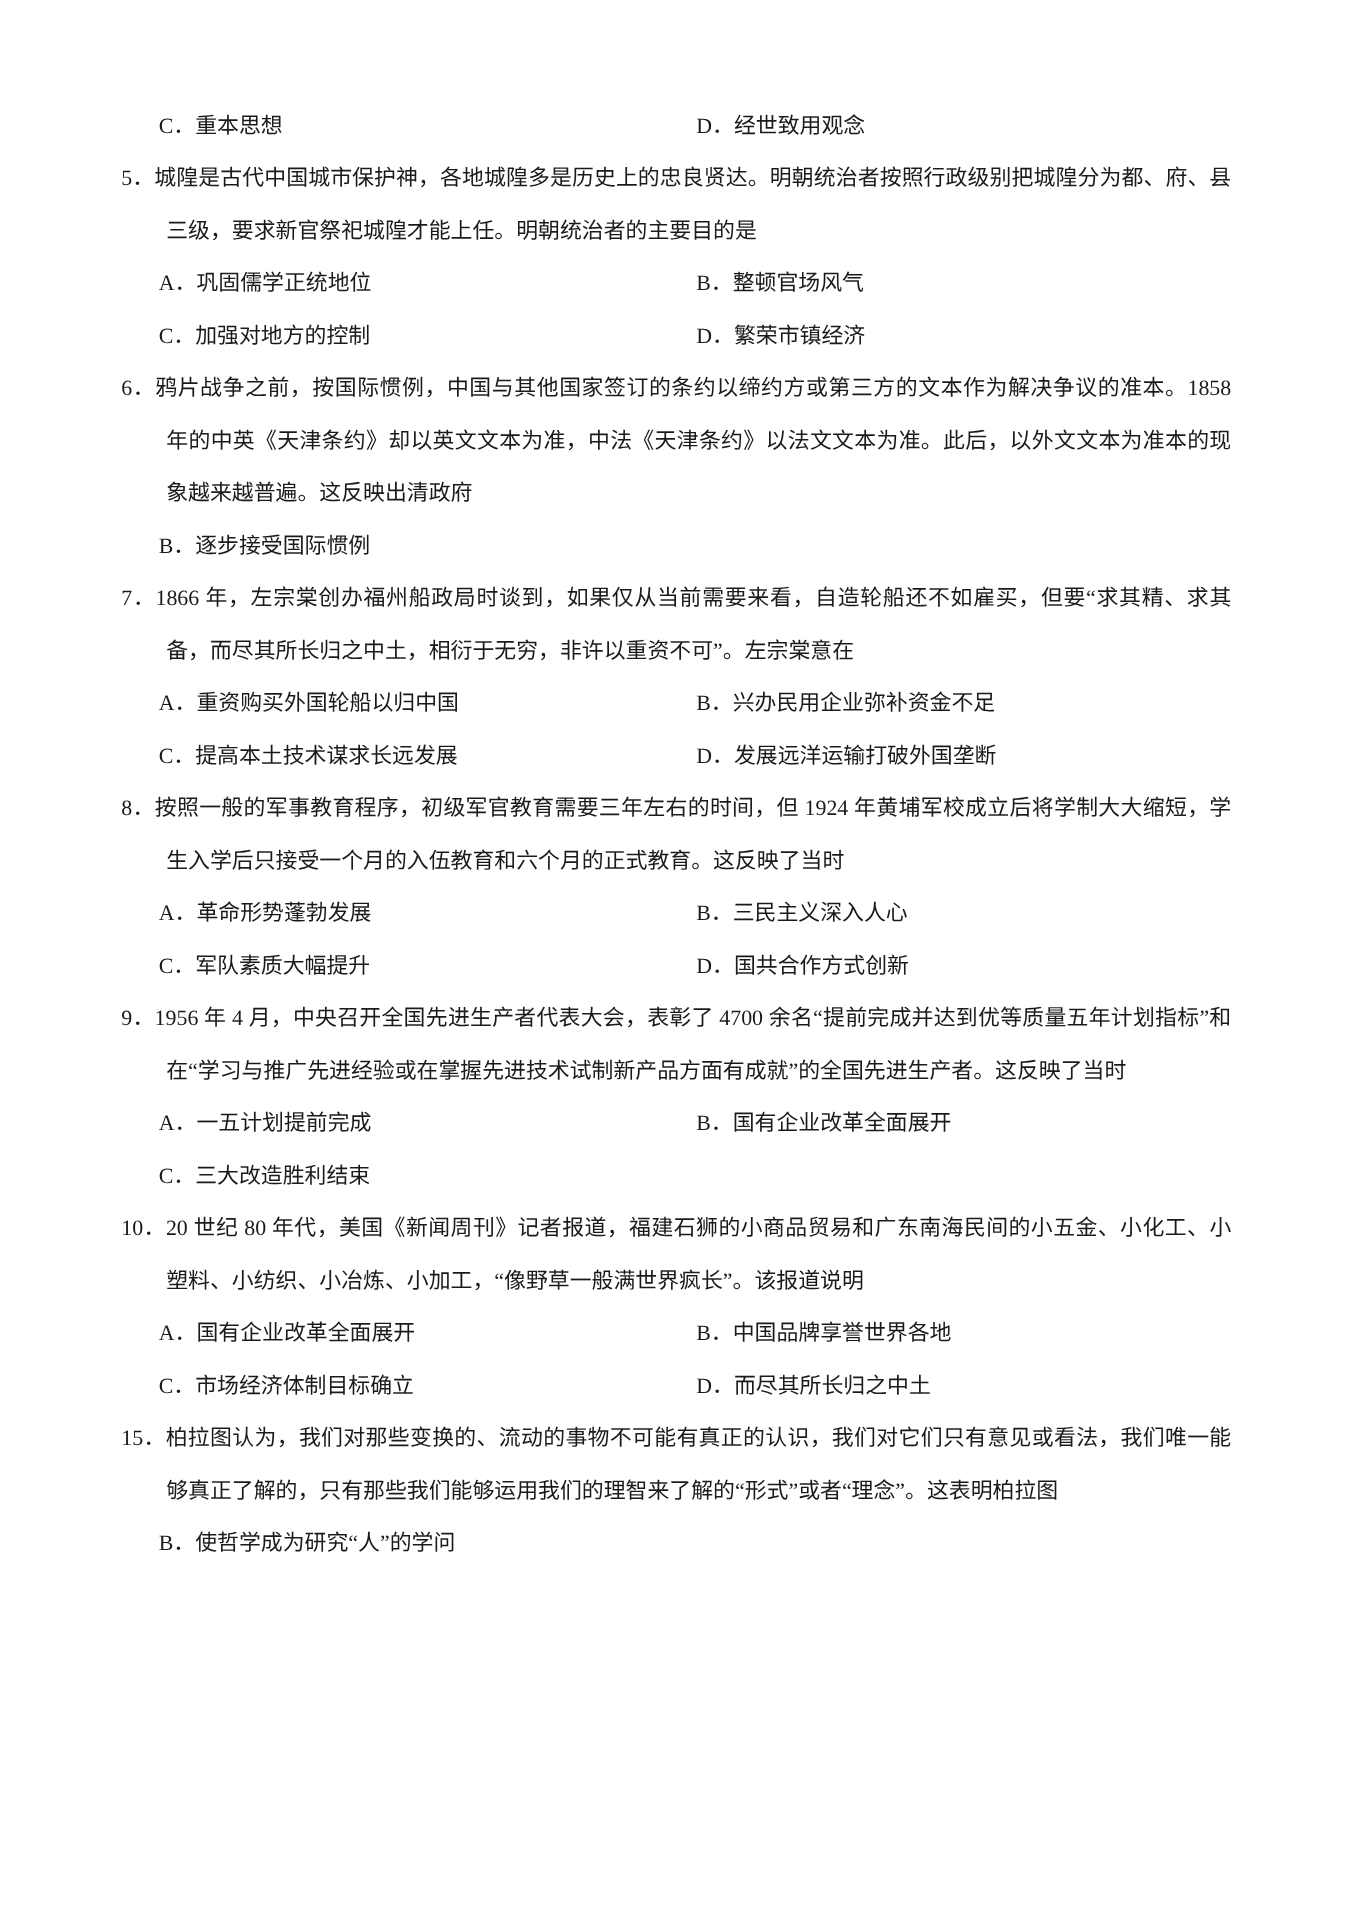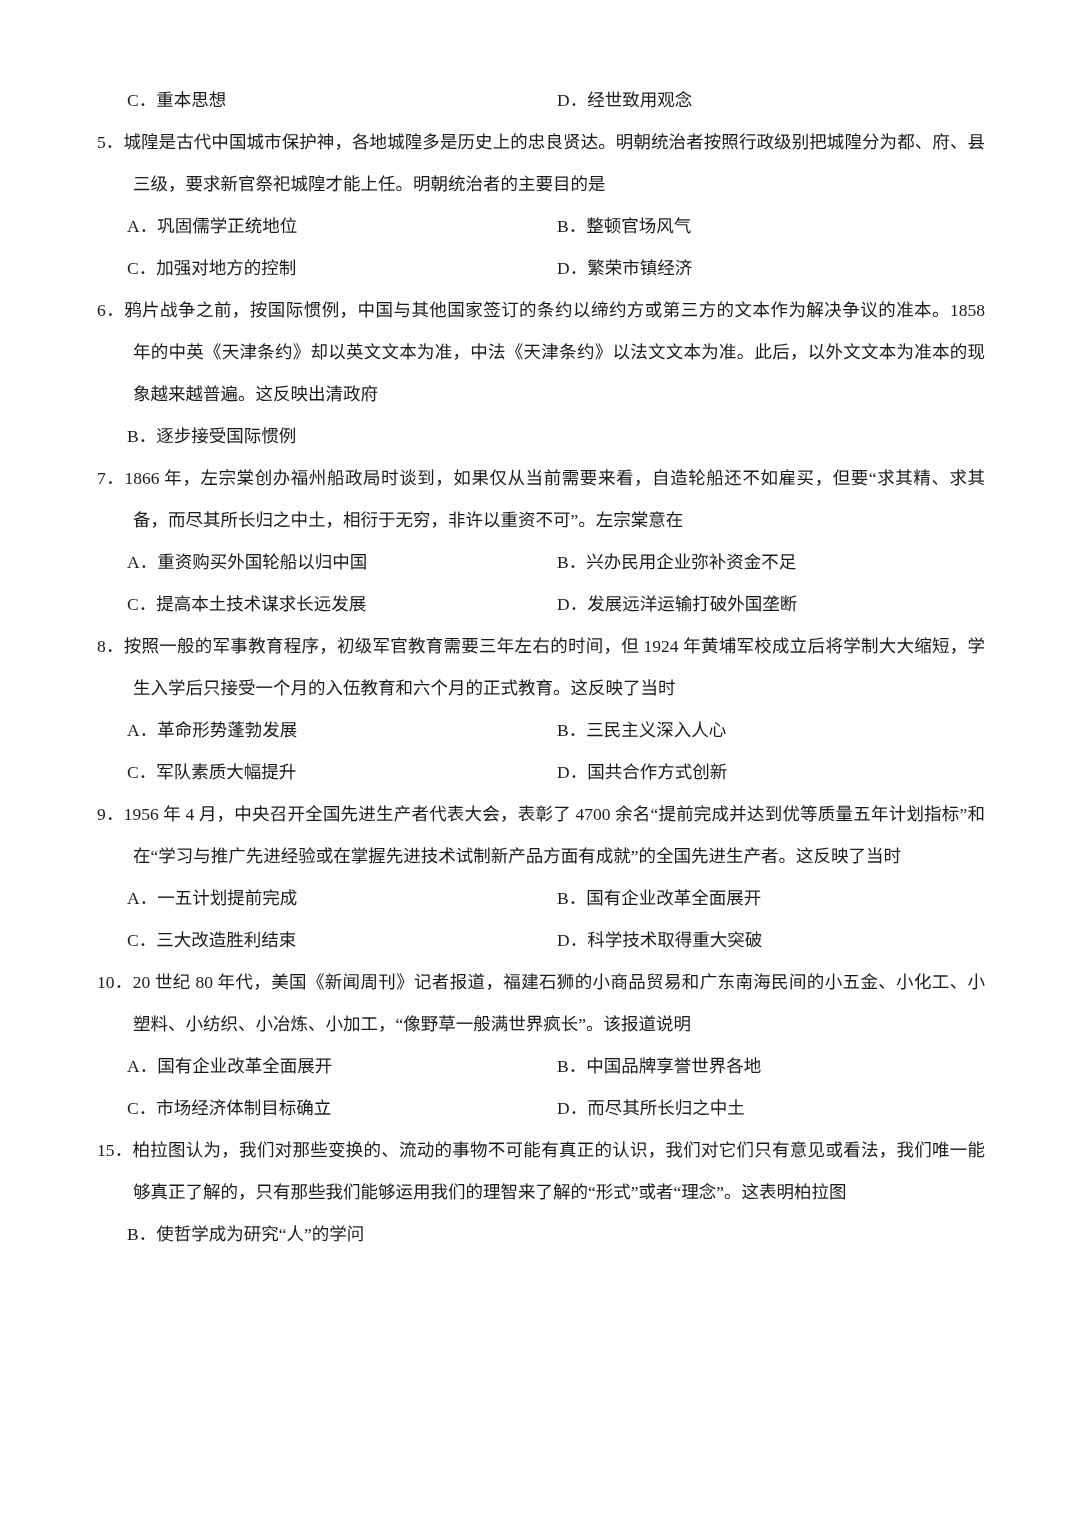--- a/index.html
+++ b/index.html
@@ -81,21 +81,20 @@
         </div>
       </section>
       <section class="question">
         <p class="stem"><span class="qnum">9．</span>1956 年 4 月，中央召开全国先进生产者代表大会，表彰了 4700 余名“提前完成并达到优等质量五年计划指标”和在“学习与推广先进经验或在掌握先进技术试制新产品方面有成就”的全国先进生产者。这反映了当时</p>
         <div class="opt-row">
           <span class="opt">A．一五计划提前完成</span>
           <span class="opt">B．国有企业改革全面展开</span>
         </div>
         <div class="opt-row">
           <span class="opt">C．三大改造胜利结束</span>
-          <span class="opt">D．科学技术取得重大突破</span>
         </div>
       </section>
       <section class="question">
         <p class="stem"><span class="qnum">10．</span>20 世纪 80 年代，美国《新闻周刊》记者报道，福建石狮的小商品贸易和广东南海民间的小五金、小化工、小塑料、小纺织、小冶炼、小加工，“像野草一般满世界疯长”。该报道说明</p>
         <div class="opt-row">
           <span class="opt">A．国有企业改革全面展开</span>
           <span class="opt">B．中国品牌享誉世界各地</span>
         </div>
         <div class="opt-row">
           <span class="opt">C．市场经济体制目标确立</span>

